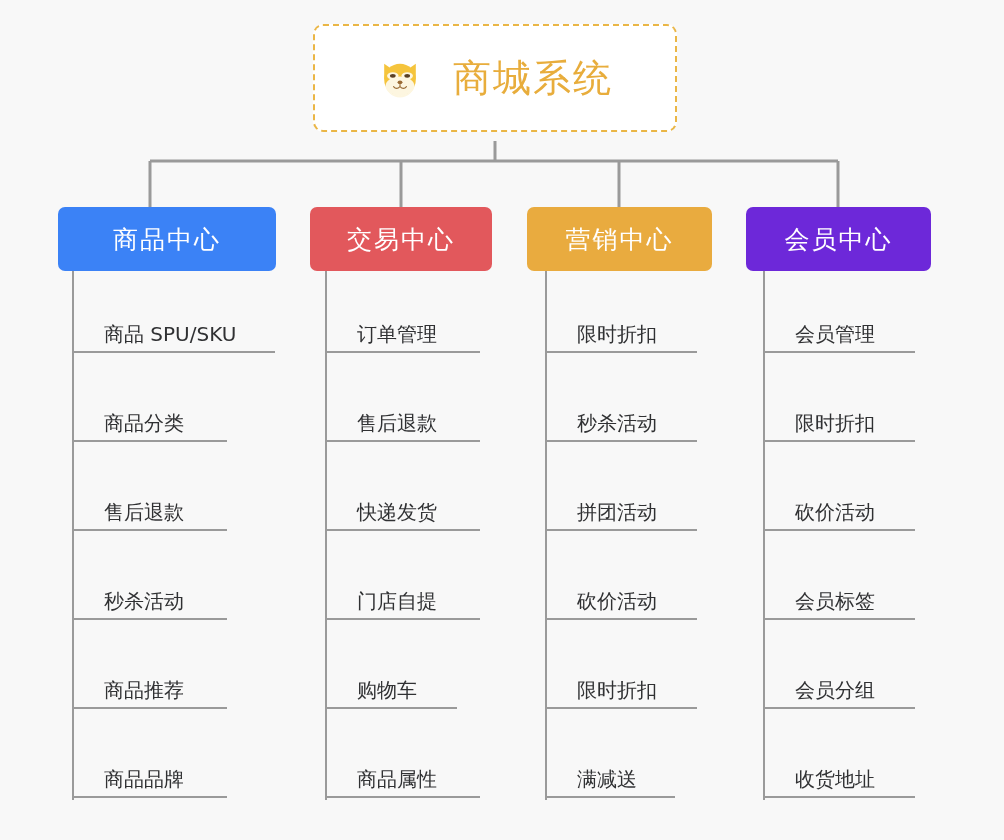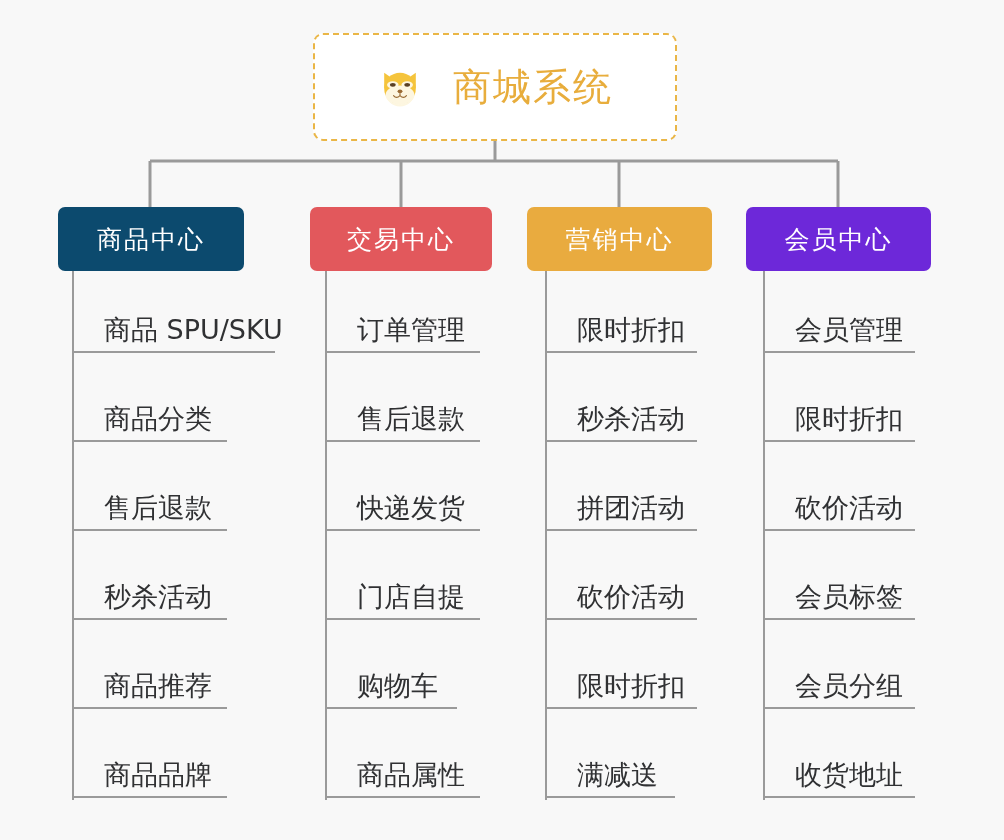--- a/index.html
+++ b/index.html
@@ -19,21 +19,21 @@
     position: relative;
     width: 1004px;
     height: 840px;
     background: #f8f8f8;
   }
 
   
   .root-node {
     position: absolute;
     left: 313px;
-    top: 33px;
+    top: 24px;
     width: 364px;
     height: 108px;
     box-sizing: border-box;
     background: #ffffff;
     border: 2px dashed #eab646;
     border-radius: 10px;
     display: flex;
     align-items: center;
     justify-content: center;
     gap: 30px;
@@ -102,21 +102,21 @@
     position: absolute;
     left: 0;
     bottom: 0;
     height: 2px;
     background: #9a9a9a;
   }
   .leaf-text {
     position: absolute;
     left: 32px;
     bottom: 5px;
-    font-size: 27px;
+    font-size: 20px;
     color: #303133;
     white-space: nowrap;
     font-family: "DejaVu Sans", "Liberation Sans", sans-serif;
   }
 </style>
 </head>
 <body>
 
 <div id="mindmap">
 
@@ -155,21 +155,21 @@
         <ellipse cx="32" cy="38" rx="3.4" ry="2.6" fill="#9a6b34"></ellipse>
 
         <path d="M32 41 L32 44 M32 44 q-5 5 -9 0 M32 44 q5 5 9 0" stroke="#9a6b34" stroke-width="1.6" fill="none" stroke-linecap="round"></path>
       </svg>
     </span>
     <span class="root-title">商城系统</span>
   </div>
 
   <div id="columns-host">
       <div class="column" style="left: 0px; top: 0px;">
-        <div class="cat-box" style="left: 58px; top: 207px; width: 186px; background: #0c4a6e; position: absolute;">
+        <div class="cat-box" style="left: 58px; top: 207px; width: 218px; background: #3b82f6; position: absolute;">
           <span class="cat-label">商品中心</span>
         </div>
         <div class="trunk" style="left: 72px; top: 271px; height: 529px;"></div>
         <div class="leaf" style="left: 72px; top: 353px; position: absolute;">
           <div class="leaf-line" style="width: 203px;"></div>
           <span class="leaf-text">商品 SPU/SKU</span>
         </div>
         <div class="leaf" style="left: 72px; top: 442px; position: absolute;">
           <div class="leaf-line" style="width: 155px;"></div>
           <span class="leaf-text">商品分类</span>

